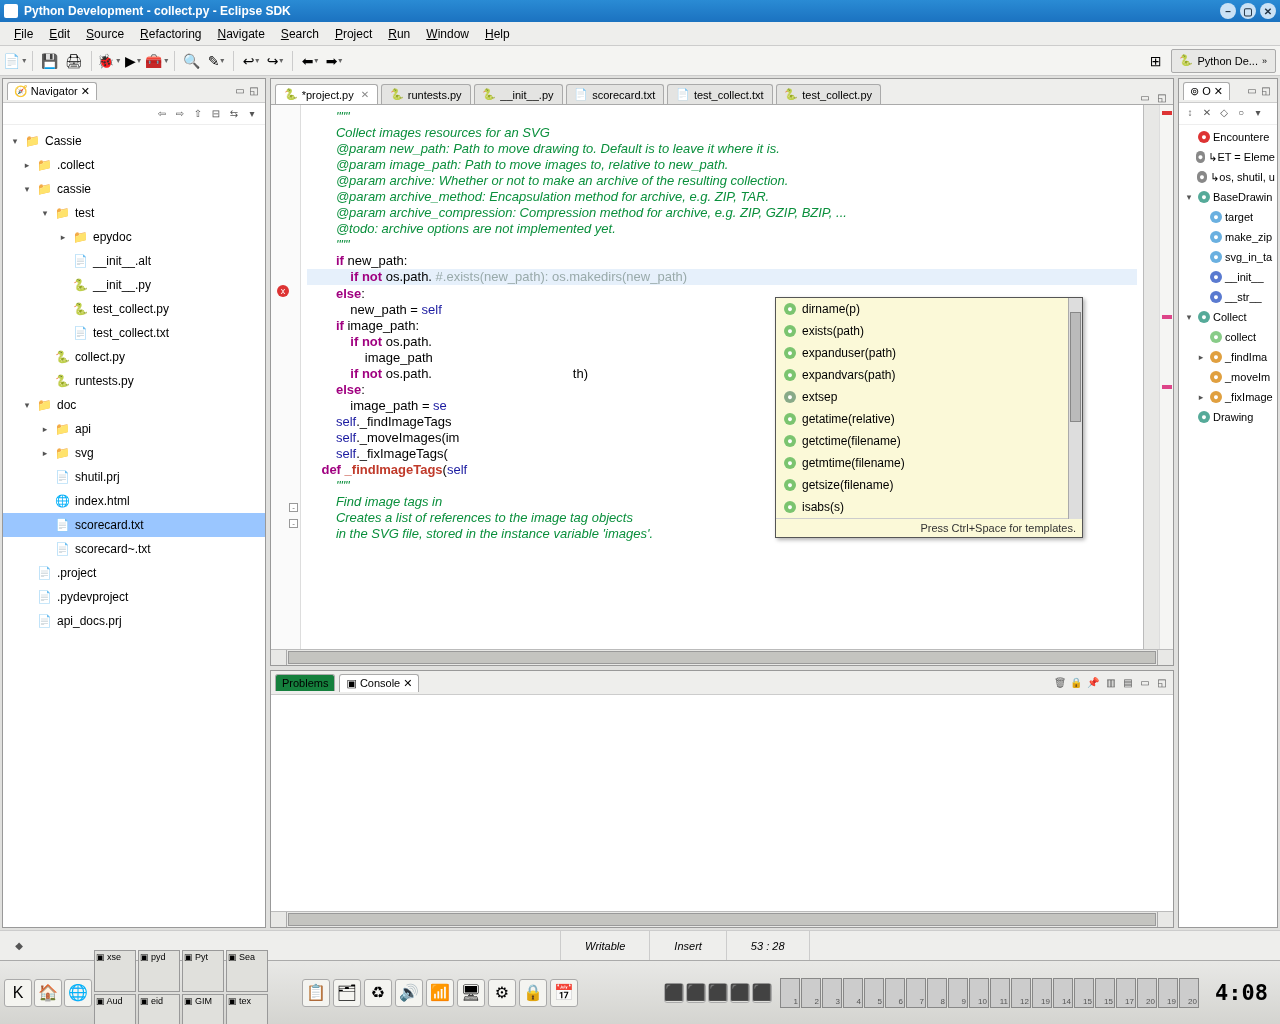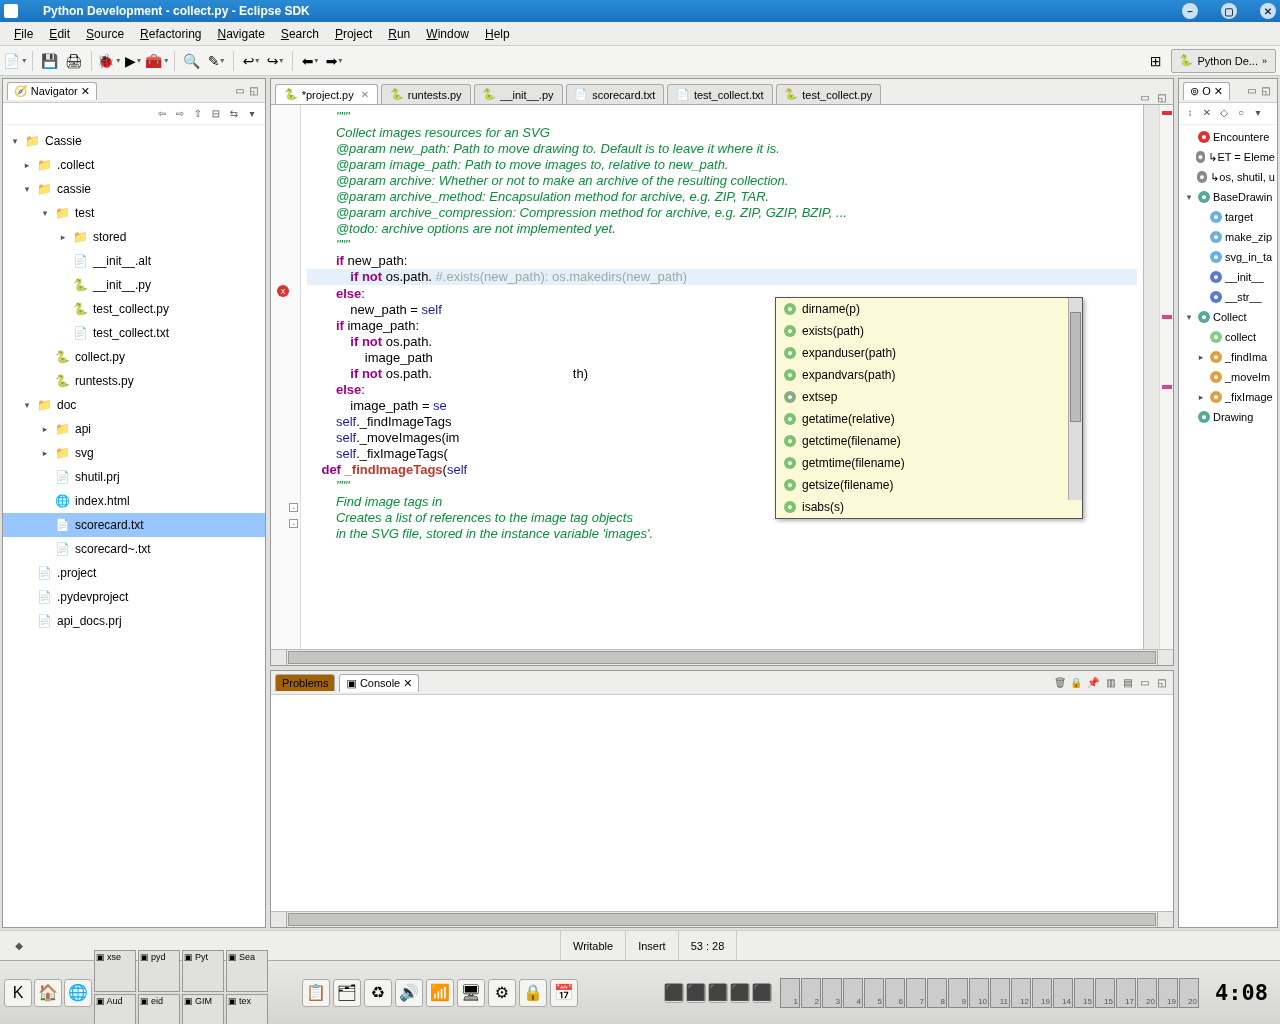--- a/index.html
+++ b/index.html
@@ -1,19 +1,19 @@
 <!DOCTYPE html>
 <html><head>
 <meta charset="utf-8">
 <style>
 * { box-sizing: border-box; margin: 0; padding: 0; font-family: Arial, sans-serif; }
 body { width: 1280px; height: 1024px; background: #eee; overflow: hidden; position: relative; }
 
 
-.titlebar { height: 22px; background: linear-gradient(#2a8bd4,#1b72c0); display: flex; align-items: center; padding: 0 4px; color: #fff; font-size: 12px; font-weight: bold; gap: 19px; }
+.titlebar { height: 22px; background: linear-gradient(#2a8bd4,#1b72c0); display: flex; align-items: center; padding: 0 4px; color: #fff; font-size: 12px; font-weight: bold; }
 .titlebar .title-icon { width: 14px; height: 14px; background: #fff; border-radius: 2px; margin-right: 6px; }
 .titlebar .spacer { flex: 1; }
 .titlebar .win-btn { width: 16px; height: 16px; border-radius: 8px; background: #cbe2f5; margin-left: 4px; display:flex;align-items:center;justify-content:center;color:#234;font-size:10px;font-weight:bold;}
 
 
 .menubar { height: 24px; background: #eeeeec; display: flex; align-items: center; padding: 0 6px; font-size: 12px; border-bottom: 1px solid #ccc;}
 .menubar .menu-item { padding: 3px 8px; cursor: pointer; }
 .menubar .menu-item .u { text-decoration: underline; }
 
 
@@ -88,21 +88,21 @@
 .right-col { width:104px; display:flex; flex-direction:column;}
 .outline-toolbar { height:22px; display:flex; gap:3px; padding:2px 4px; border-bottom:1px solid #eee;}
 .outline { flex:1; overflow:hidden; font-size:11px; padding:2px;}
 .outline-row { display:flex;align-items:center;height:20px;gap:3px;white-space:nowrap; padding-left:2px;}
 .outline-row .oi { width:12px;height:12px;border-radius:6px;display:inline-flex;align-items:center;justify-content:center;font-size:9px;color:#fff;}
 .oi.err{background:#d33}.oi.imp{background:#888}.oi.cls{background:#5a9}.oi.fld{background:#6ab0e0}.oi.meth{background:#8c8}.oi.pri{background:#e0a040}.oi.tri{background:#5a7ad0}
 .oind-1{padding-left:14px}
 
 
 .statusbar { position:absolute; left:0; right:0; bottom:64px; height:30px; background:#eeeeec; border-top:1px solid #ccc; display:flex; align-items:center; font-size:11px;}
-.statusbar .cell { padding:0 12px; border-left:1px solid #ccc; height:100%; display:flex;align-items:center;}
+.statusbar .cell { padding:0 24px; border-left:1px solid #ccc; height:100%; display:flex;align-items:center;font-style:italic;}
 .statusbar .lead { width:560px;}
 
 
 .taskbar { position:absolute; left:0; right:0; bottom:0; height:64px; background:linear-gradient(#e8e8e6,#d4d4d0); border-top:1px solid #aaa; display:flex; align-items:center; padding:0 4px; gap:2px;}
 .taskbar .appbtn { width:28px;height:28px; background:#f4f4f0; border:1px solid #aaa; border-radius:3px; display:flex;align-items:center;justify-content:center;font-size:16px;}
 .taskbar .taskitem { height:42px; width:42px; background:#e0e0dc; border:1px solid #999; font-size:9px; overflow:hidden; padding:1px;}
 .taskbar .tray { margin-left:auto; display:flex; align-items:center; gap:2px;}
 .taskbar .pager { display:flex; gap:1px; margin-right:6px;}
 .taskbar .pager-cell { width:20px;height:30px;background:#ccc;border:1px solid #888;font-size:8px;display:flex;align-items:flex-end;justify-content:flex-end;padding:1px;color:#555;}
 .taskbar .clock { font-family:monospace; font-size:22px; font-weight:bold; padding:0 8px;}
@@ -199,21 +199,21 @@
             <span>cassie</span>
           </div>
           <div class="tree-row ind-2">
             <span class="tw">▾</span>
             <span class="ficon folder">📁</span>
             <span>test</span>
           </div>
           <div class="tree-row ind-3">
             <span class="tw">▸</span>
             <span class="ficon folder">📁</span>
-            <span>stored</span>
+            <span>epydoc</span>
           </div>
           <div class="tree-row ind-3">
             <span class="tw"></span>
             <span class="ficon txtfile">📄</span>
             <span>__init__.alt</span>
           </div>
           <div class="tree-row ind-3">
             <span class="tw"></span>
             <span class="ficon pyfile">🐍</span>
             <span>__init__.py</span>
@@ -374,35 +374,36 @@
               </div>
               <div class="popup-item">
                 <span class="bullet">●</span>
                 <span>getsize(filename)</span>
               </div>
               <div class="popup-item">
                 <span class="bullet">●</span>
                 <span>isabs(s)</span>
               </div>
             </div>
+          <div class="popup-footer">Press Ctrl+Space for templates.</div>
           <div class="popup-scroll">
               <div class="thumb"></div>
             </div>
         </div>
       </div>
       <div class="hscroll">
         <div style="width:16px;border-right:1px solid #aaa"></div>
         <div class="thumb" style="flex:1;margin:1px"></div>
         <div style="width:16px;border-left:1px solid #aaa"></div>
       </div>
     </div>
 
     <div class="panel console-panel">
       <div class="console-tabs">
-        <div class="tab" style="background:#a16207">
+        <div class="tab" style="background:#15803d">
             <span>Problems</span>
           </div>
         <div class="tab">
           <span>▣</span>
           <span>Console</span>
           <span class="x">✕</span>
         </div>
         <div class="console-toolbar">
           <span class="minibtn">🗑</span>
           <span class="minibtn">🔒</span>

